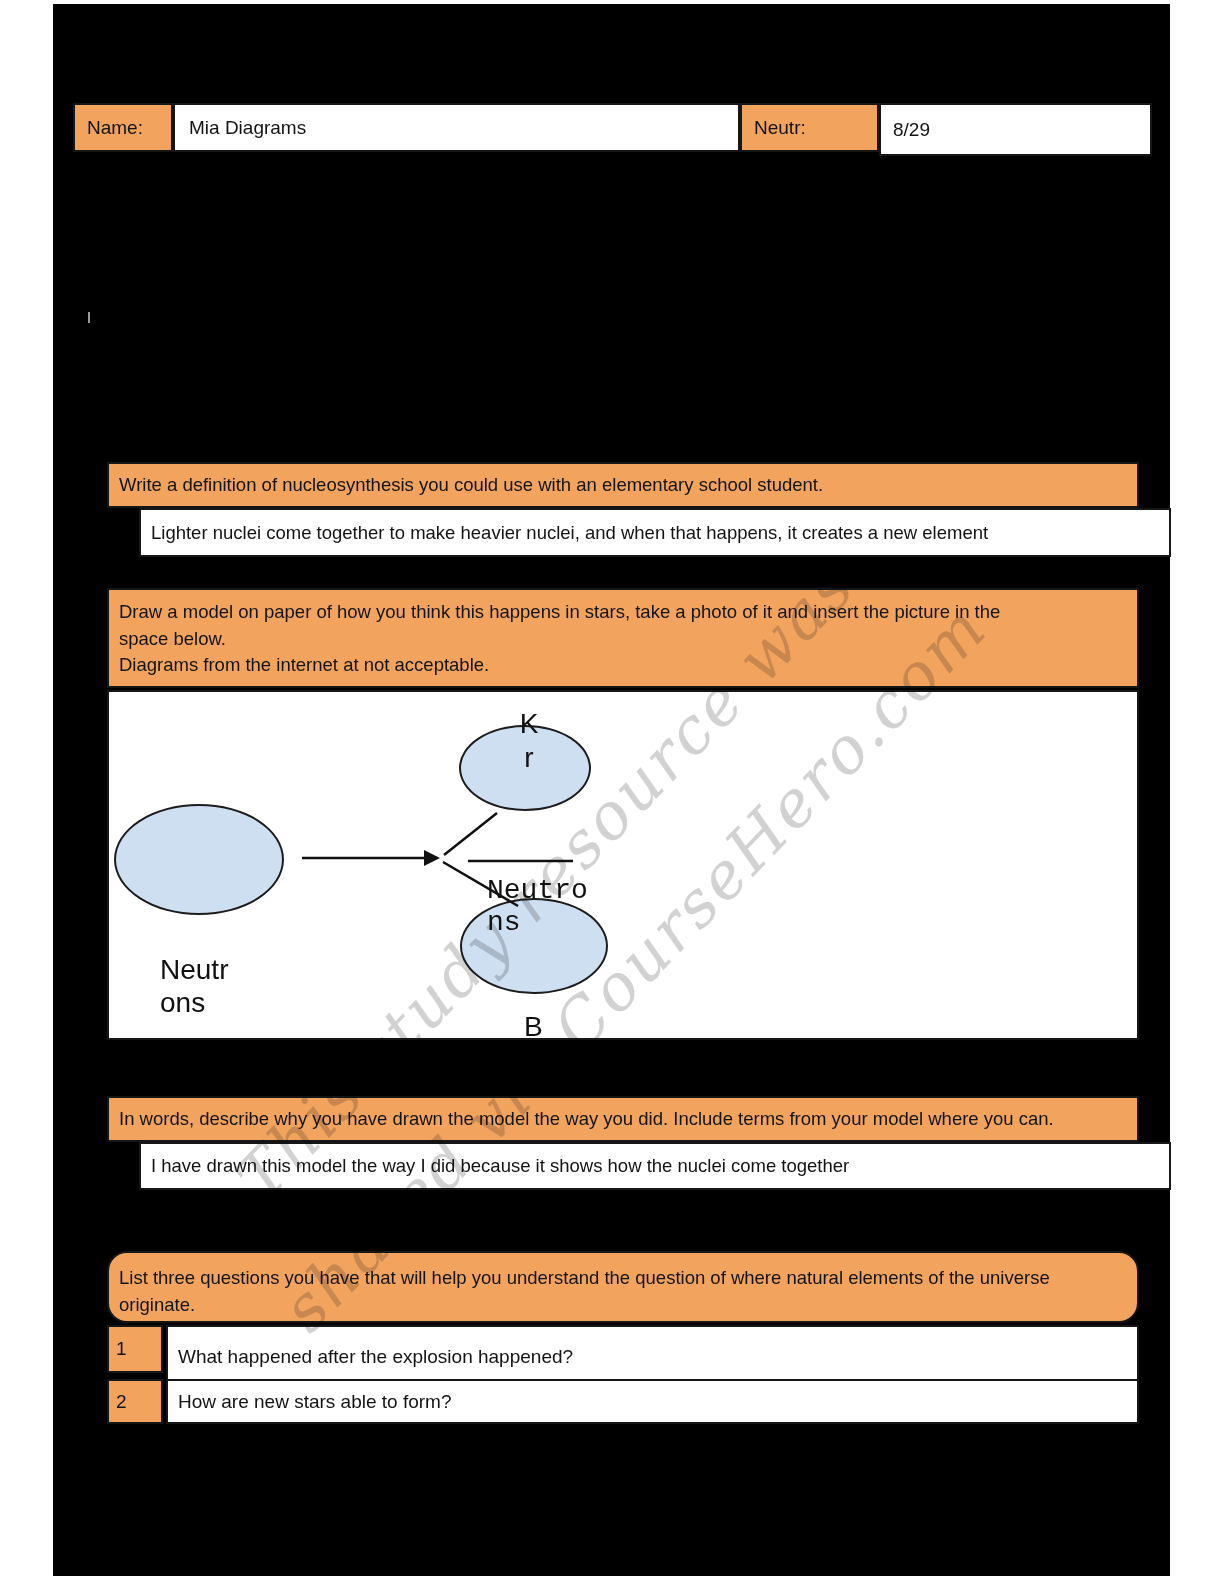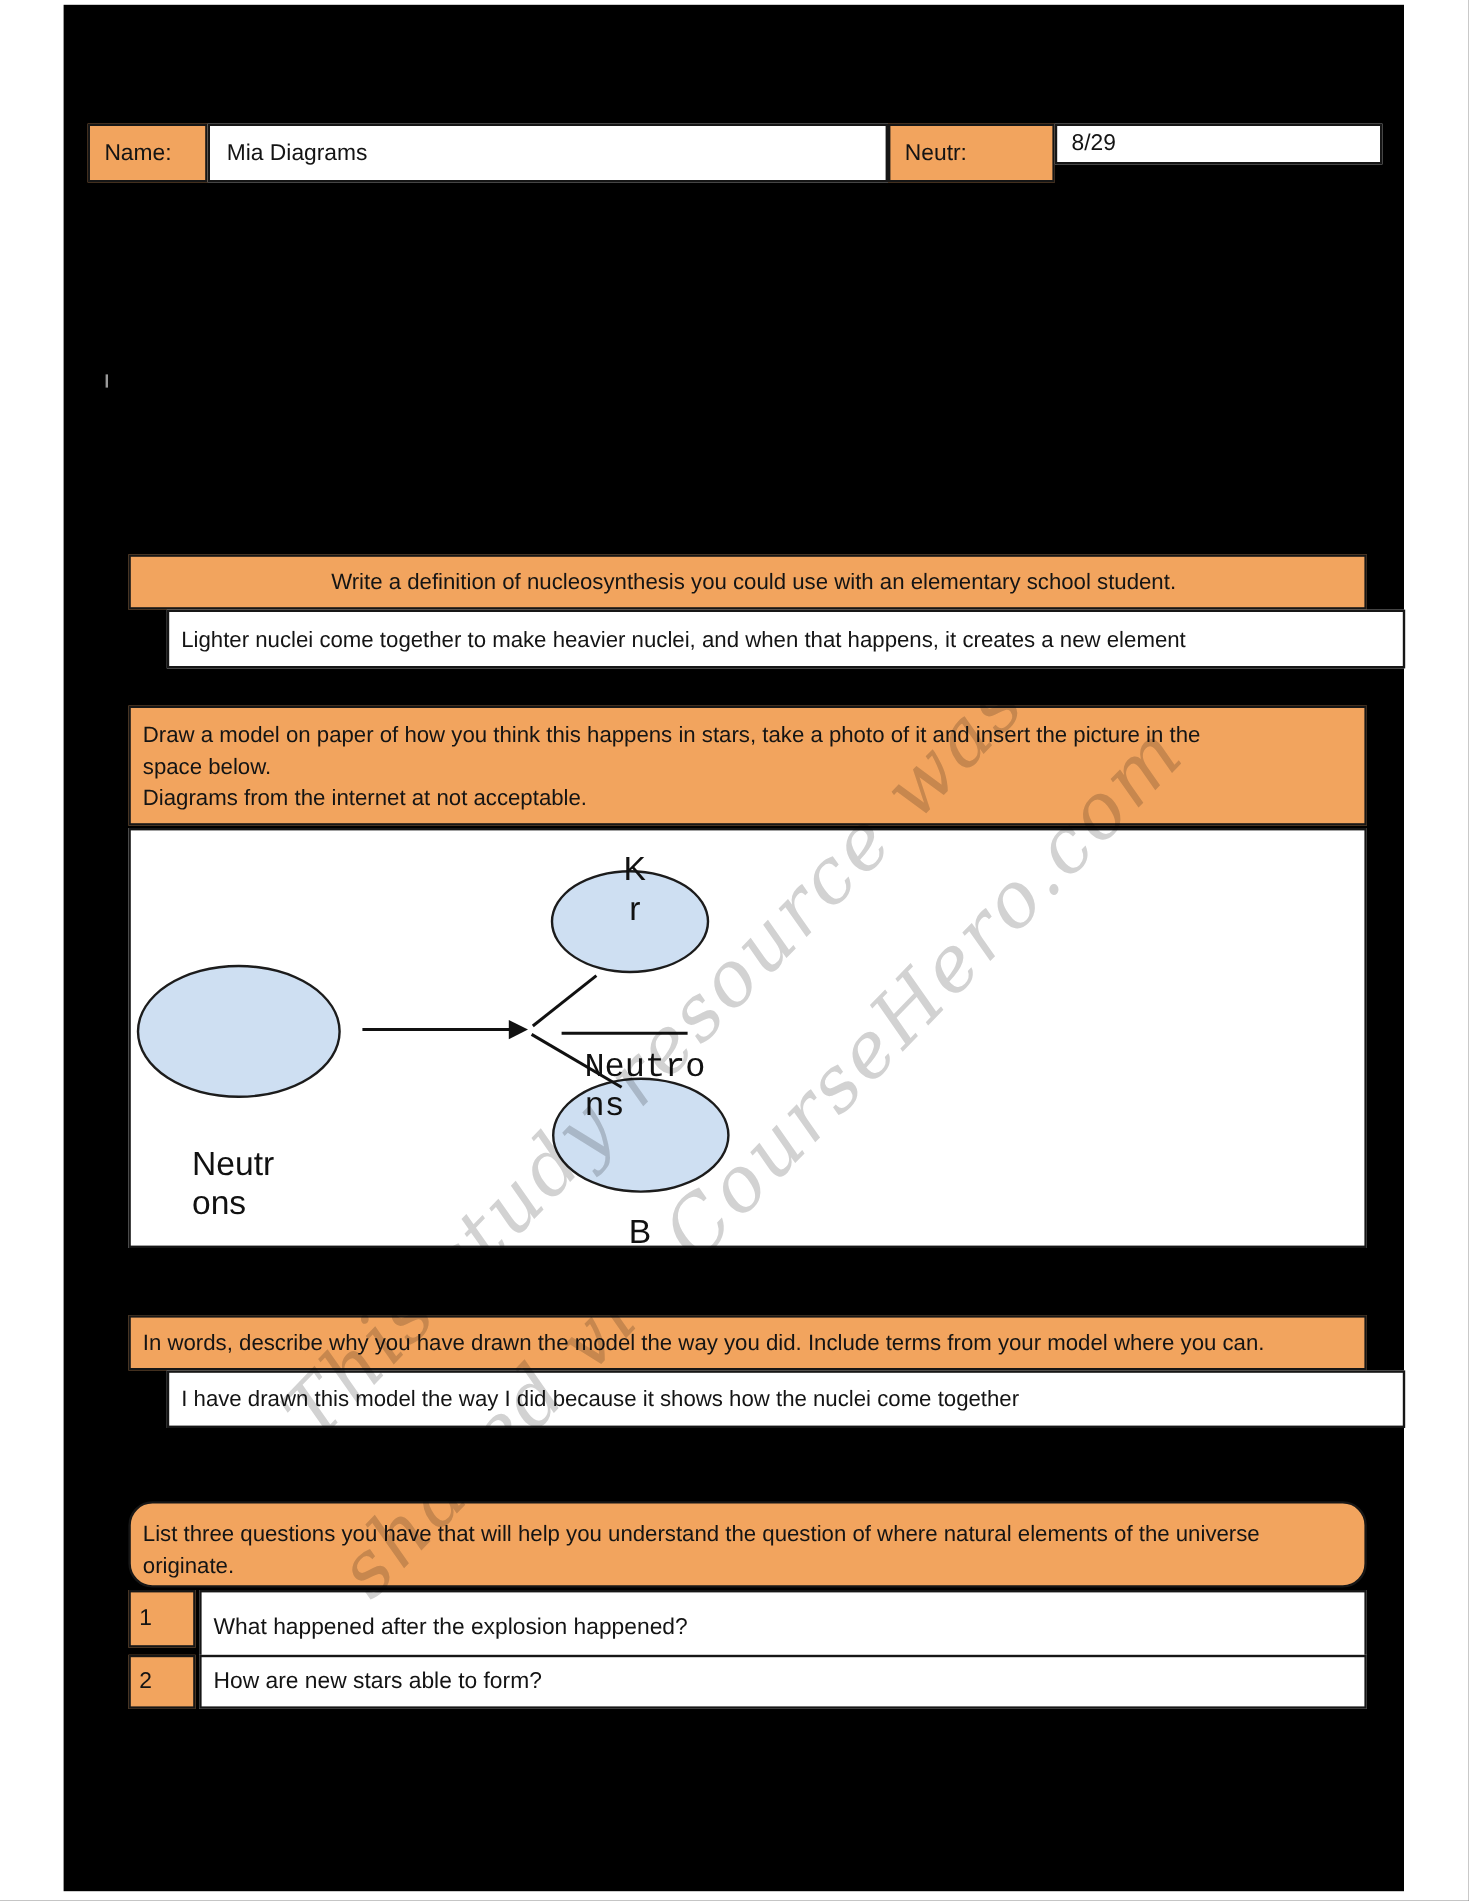--- a/index.html
+++ b/index.html
@@ -9,27 +9,27 @@
   }
   .abs{position:absolute;box-sizing:border-box;}
   .black-bg{left:53px;top:4px;width:1117px;height:1572px;background:#000000;}
   .cell{border:2px solid #161616;display:flex;align-items:center;font-size:19px;}
   .orange{background:var(--banner-orange);}
   .white{background:var(--cell-white);}
   
   .name-label{left:73px;top:103px;width:100px;height:49px;padding-left:12px;}
   .name-value{left:173px;top:103px;width:567px;height:49px;padding-left:14px;}
   .date-label{left:740px;top:103px;width:139px;height:49px;padding-left:12px;}
-  .date-value{left:879px;top:103px;width:273px;height:34px;padding-left:12px;}
+  .date-value{left:879px;top:103px;width:273px;height:53px;padding-left:12px;}
   .tick{left:88px;top:312px;width:2px;height:11px;background:#9a9a9a;}
   
   .banner{background:var(--banner-orange);border:2px solid #161616;font-size:18.5px;line-height:26px;}
   .banner.single{display:flex;align-items:center;padding-left:10px;}
   .answer{background:var(--cell-white);border:2px solid #161616;font-size:18.5px;display:flex;align-items:center;padding-left:10px;margin-left:32px;}
-  .banner1{left:107px;top:462px;width:1032px;height:46px;justify-content:center;}
+  .banner1{left:107px;top:462px;width:1032px;height:46px;}
   .answer1{left:107px;top:508px;width:1032px;height:49px;}
   .banner2{left:107px;top:588px;width:1032px;height:100px;padding:9px 10px 0 10px;line-height:26.5px;}
   .banner3{left:107px;top:1096px;width:1032px;height:46px;}
   .answer3{left:107px;top:1142px;width:1032px;height:48px;}
   .banner4{left:107px;top:1251px;width:1032px;height:72px;padding:11px 10px 0 10px;line-height:27px;border-radius:20px;}
   .rownum1{left:107px;top:1325px;width:56px;height:48px;padding-left:7px;}
   .rowtext1{left:166px;top:1325px;width:973px;height:64px;padding-left:10px;}
   .rownum2{left:107px;top:1379px;width:56px;height:45px;padding-left:7px;}
   .rowtext2{left:166px;top:1379px;width:973px;height:45px;padding-left:10px;}
   

